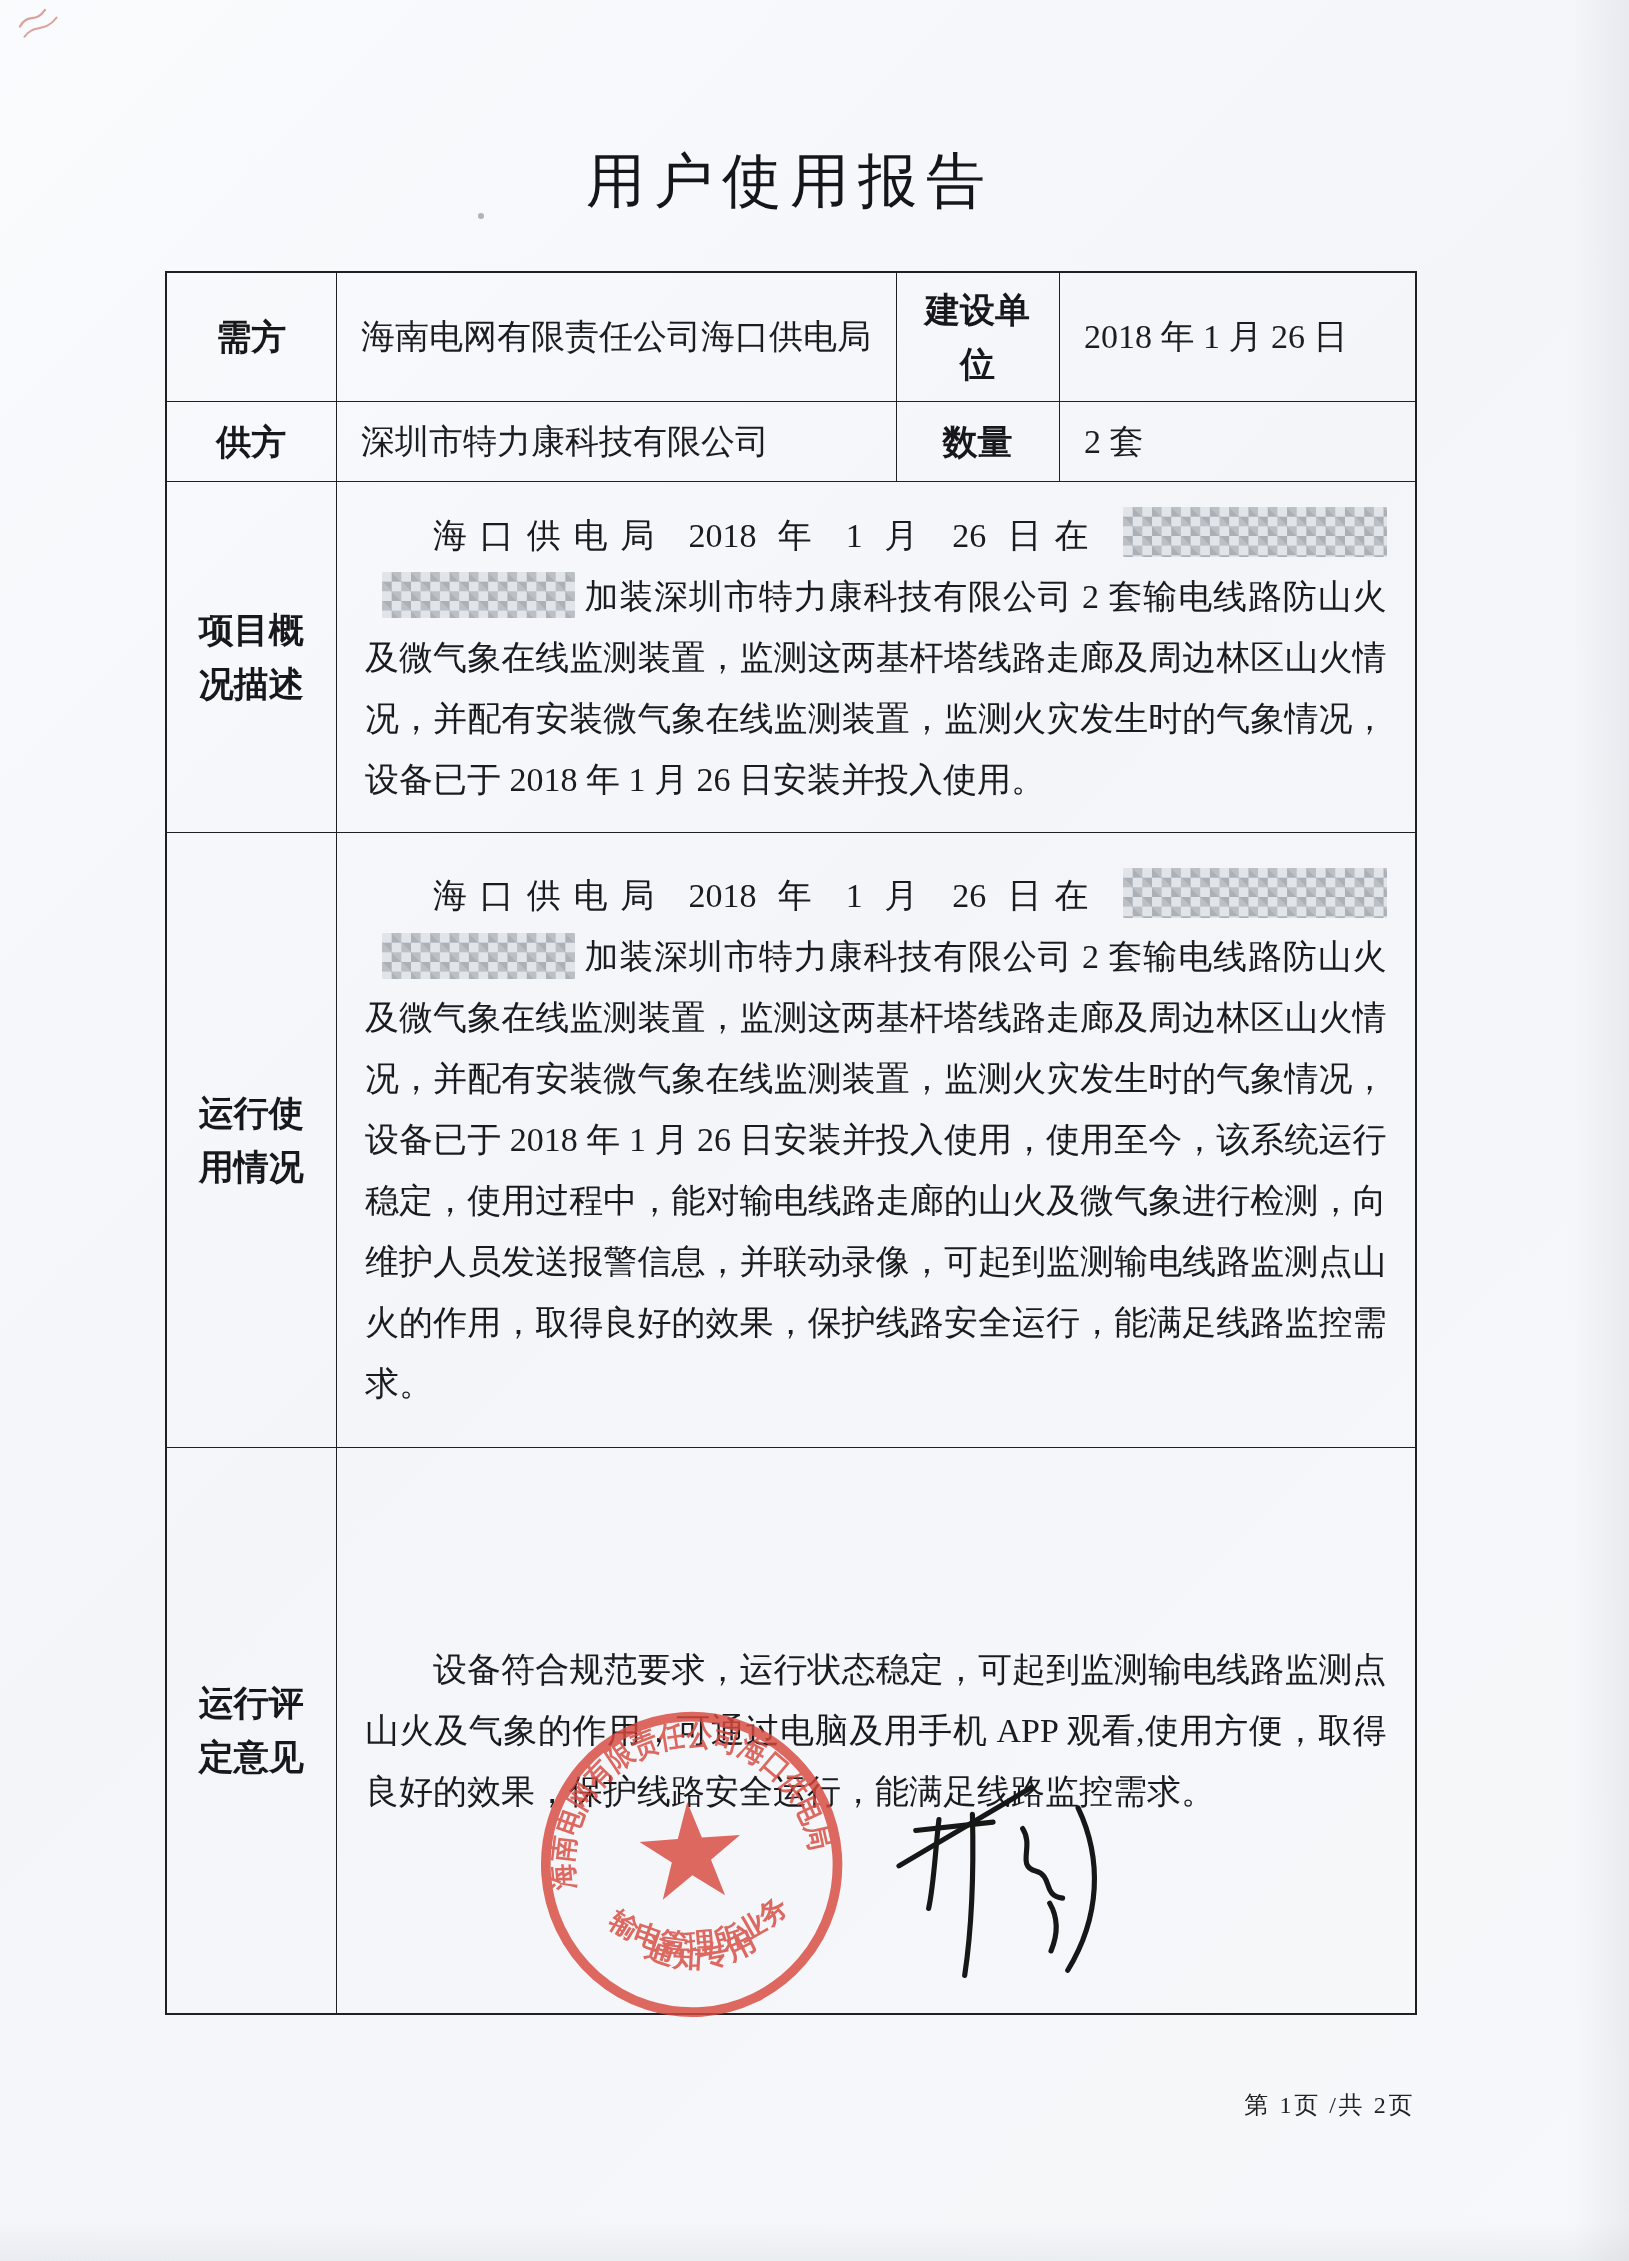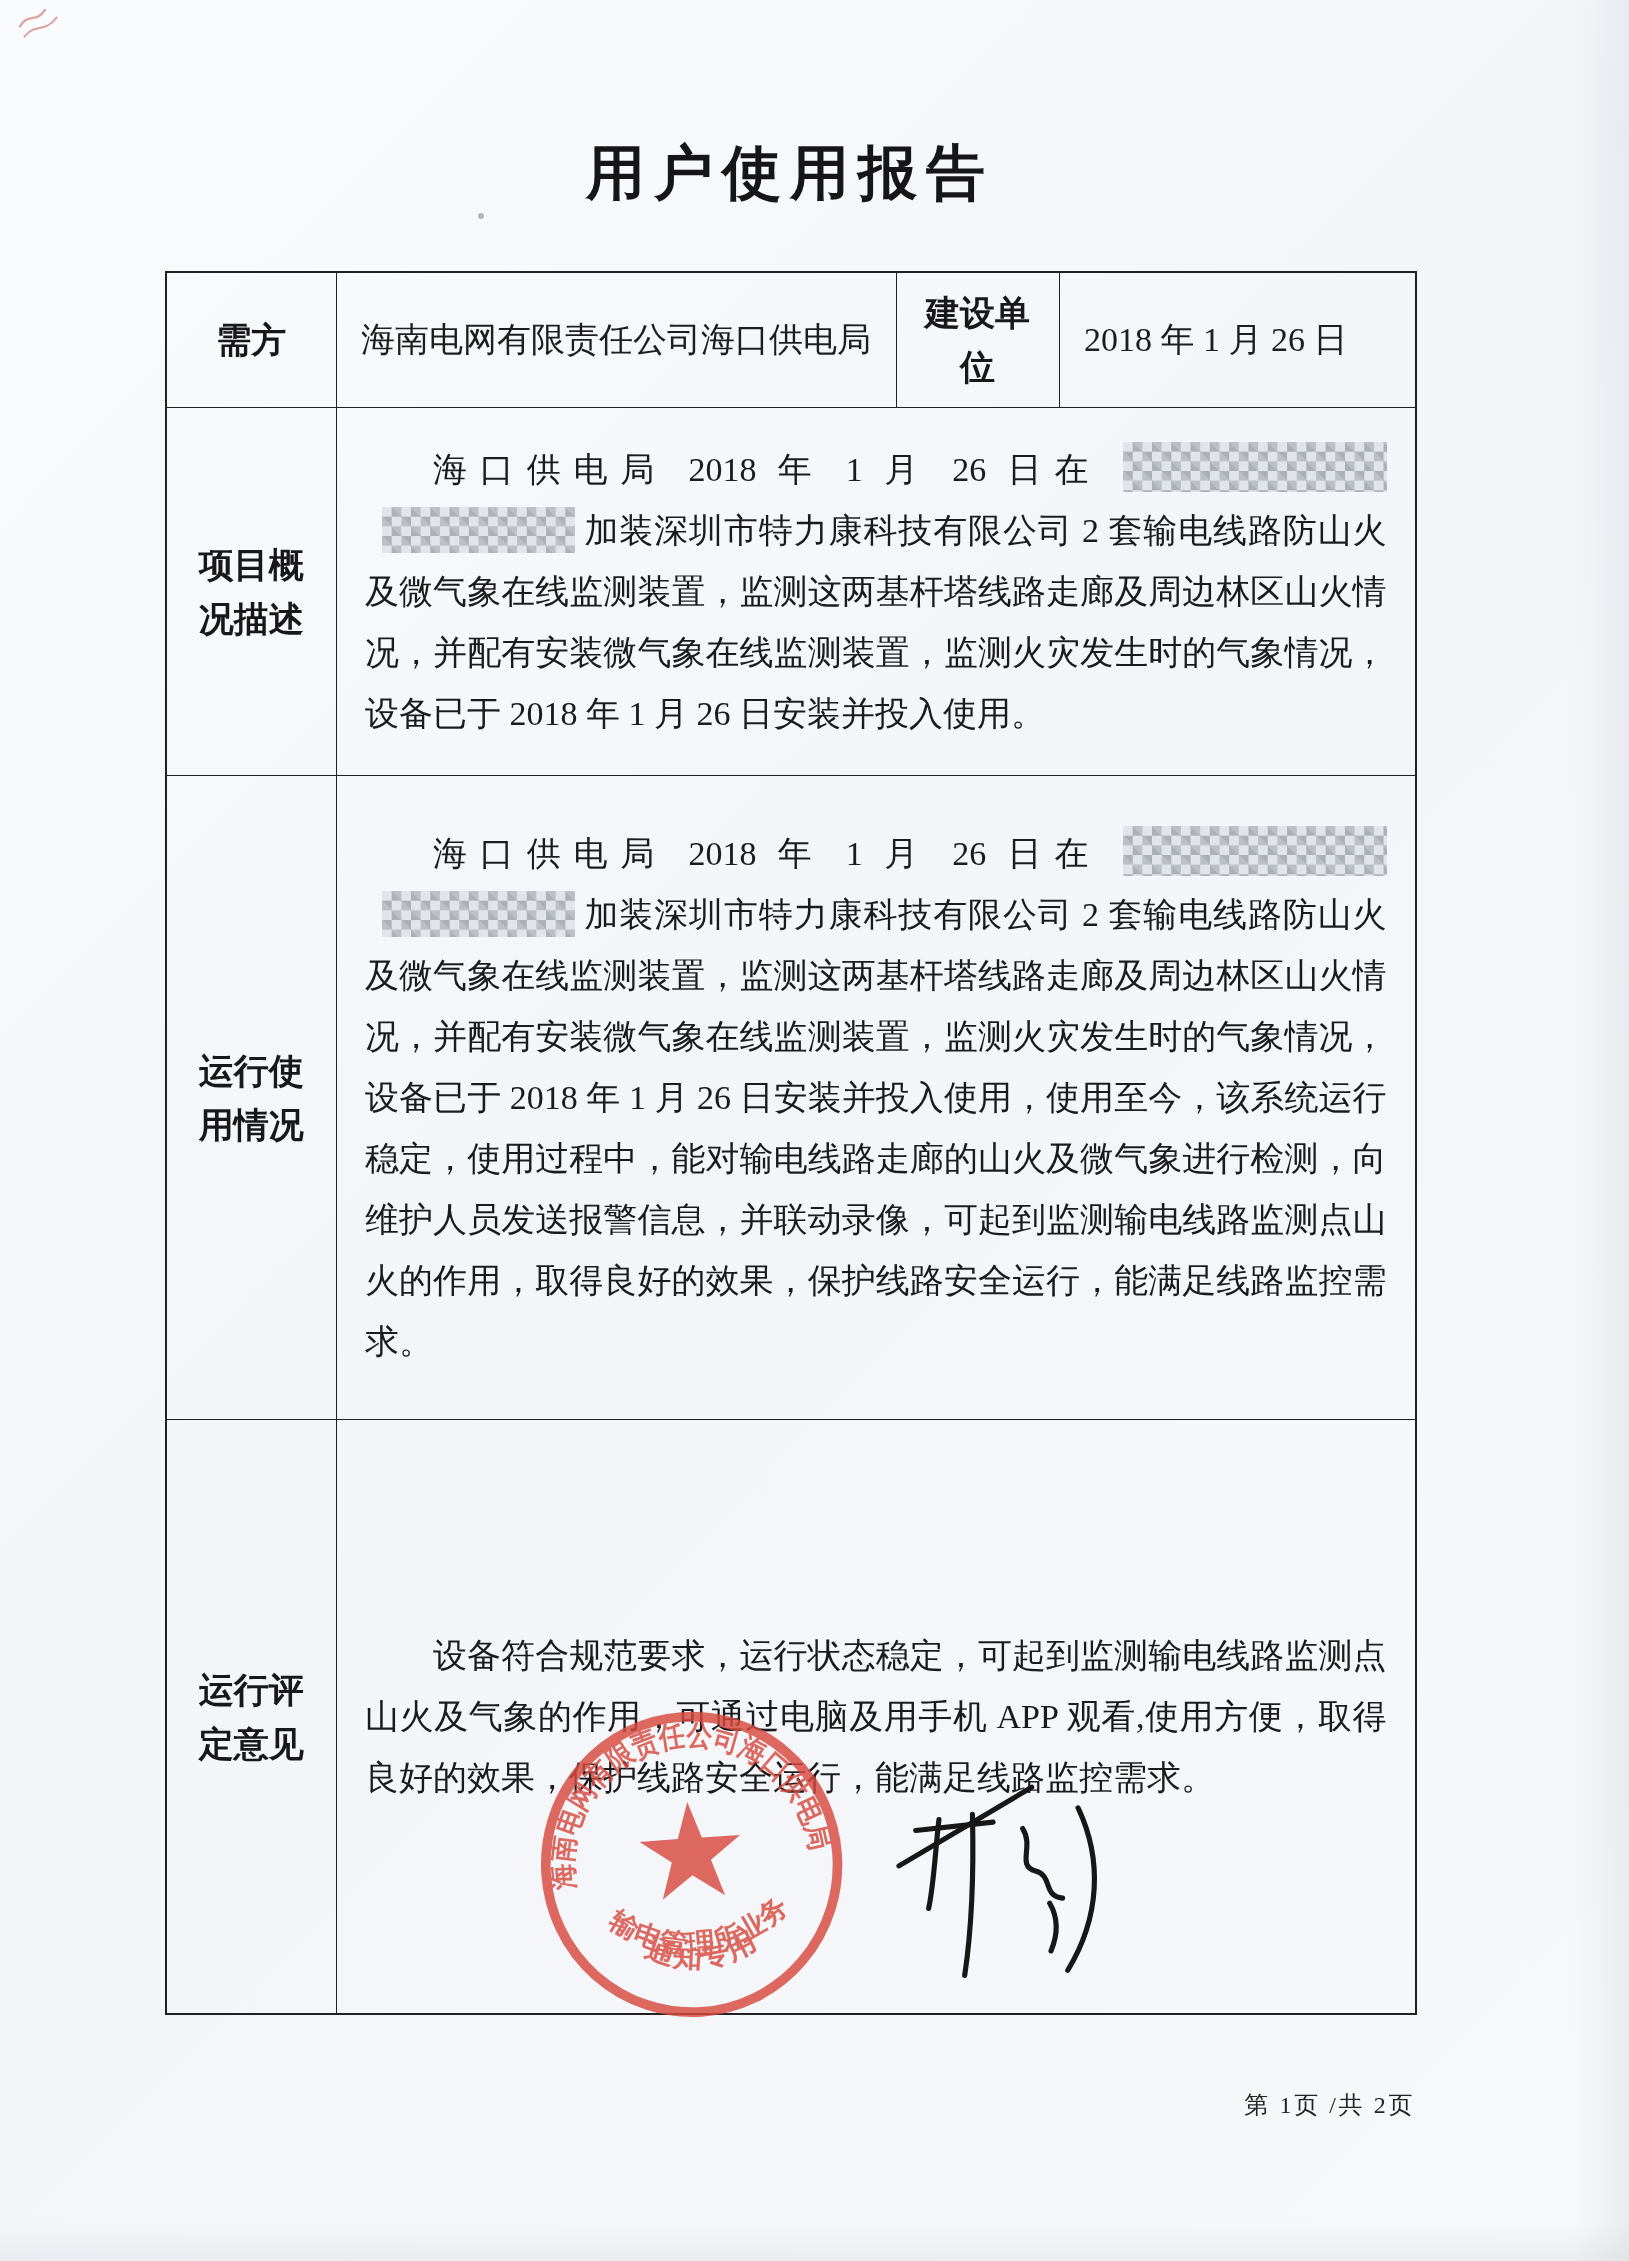--- a/index.html
+++ b/index.html
@@ -15,24 +15,24 @@
     content:"";position:absolute;top:0;right:0;width:58px;height:100%;
     background:linear-gradient(to right,rgba(0,0,0,0) ,rgba(120,128,140,.10));
     pointer-events:none;
   }
   .page::before{ 
     content:"";position:absolute;left:0;bottom:0;width:100%;height:39px;
     background:linear-gradient(to bottom,rgba(0,0,0,0),rgba(110,118,130,.08));
     pointer-events:none;
   }
   .title{
-    position:absolute;left:165px;top:134px;width:1250px;
+    position:absolute;left:165px;top:142px;width:1250px;
     margin:0;text-align:center;
     font-family:"Liberation Sans","DejaVu Sans",sans-serif;
-    font-size:59px;font-weight:700;letter-spacing:9px;color:#161618;
+    font-size:59px;font-weight:400;letter-spacing:9px;color:#161618;
   }
   .title-dot{position:absolute;left:478px;top:213px;width:6.4px;height:5.8px;border-radius:50%;
     background:#6a6f76;opacity:.5;}
   .pen-artifact{position:absolute;left:18px;top:6.4px;opacity:.55;}
 
   table.report{
     position:absolute;left:165px;top:271px;width:1250px;height:1744px;
     border-collapse:collapse;table-layout:fixed;
   }
   table.report td{
@@ -108,20 +108,26 @@
 
     <tbody>
 
     <tr style="height:90px">
       <td class="lbl">需方</td>
       <td class="val">海南电网有限责任公司海口供电局</td>
       <td class="lbl">建设单位</td>
       <td class="val">2018 年 1 月 26 日</td>
     </tr>
 
+    <tr style="height:74px">
+      <td class="lbl">供方</td>
+      <td class="val">深圳市特力康科技有限公司</td>
+      <td class="lbl">数量</td>
+      <td class="val">2 套</td>
+    </tr>
 
 
     <tr style="height:308px">
       <td class="lbl">项目概况描述</td>
       <td class="para" colspan="3">
         <p><span>海口供电局 2018 年 1 月 26 日在</span>
           <span class="redact r-c"></span><span class="redact r-d gap"></span>
           <span>加装深圳市特力康科技有限公司 2 套输电线路防山火及微气象在线监测装置，监测这两基杆塔线路走廊及周边林区山火情况，并配有安装微气象在线监测装置，监测火灾发生时的气象情况，设备已于 2018 年 1 月 26 日安装并投入使用。</span></p>
       </td>
     </tr>

